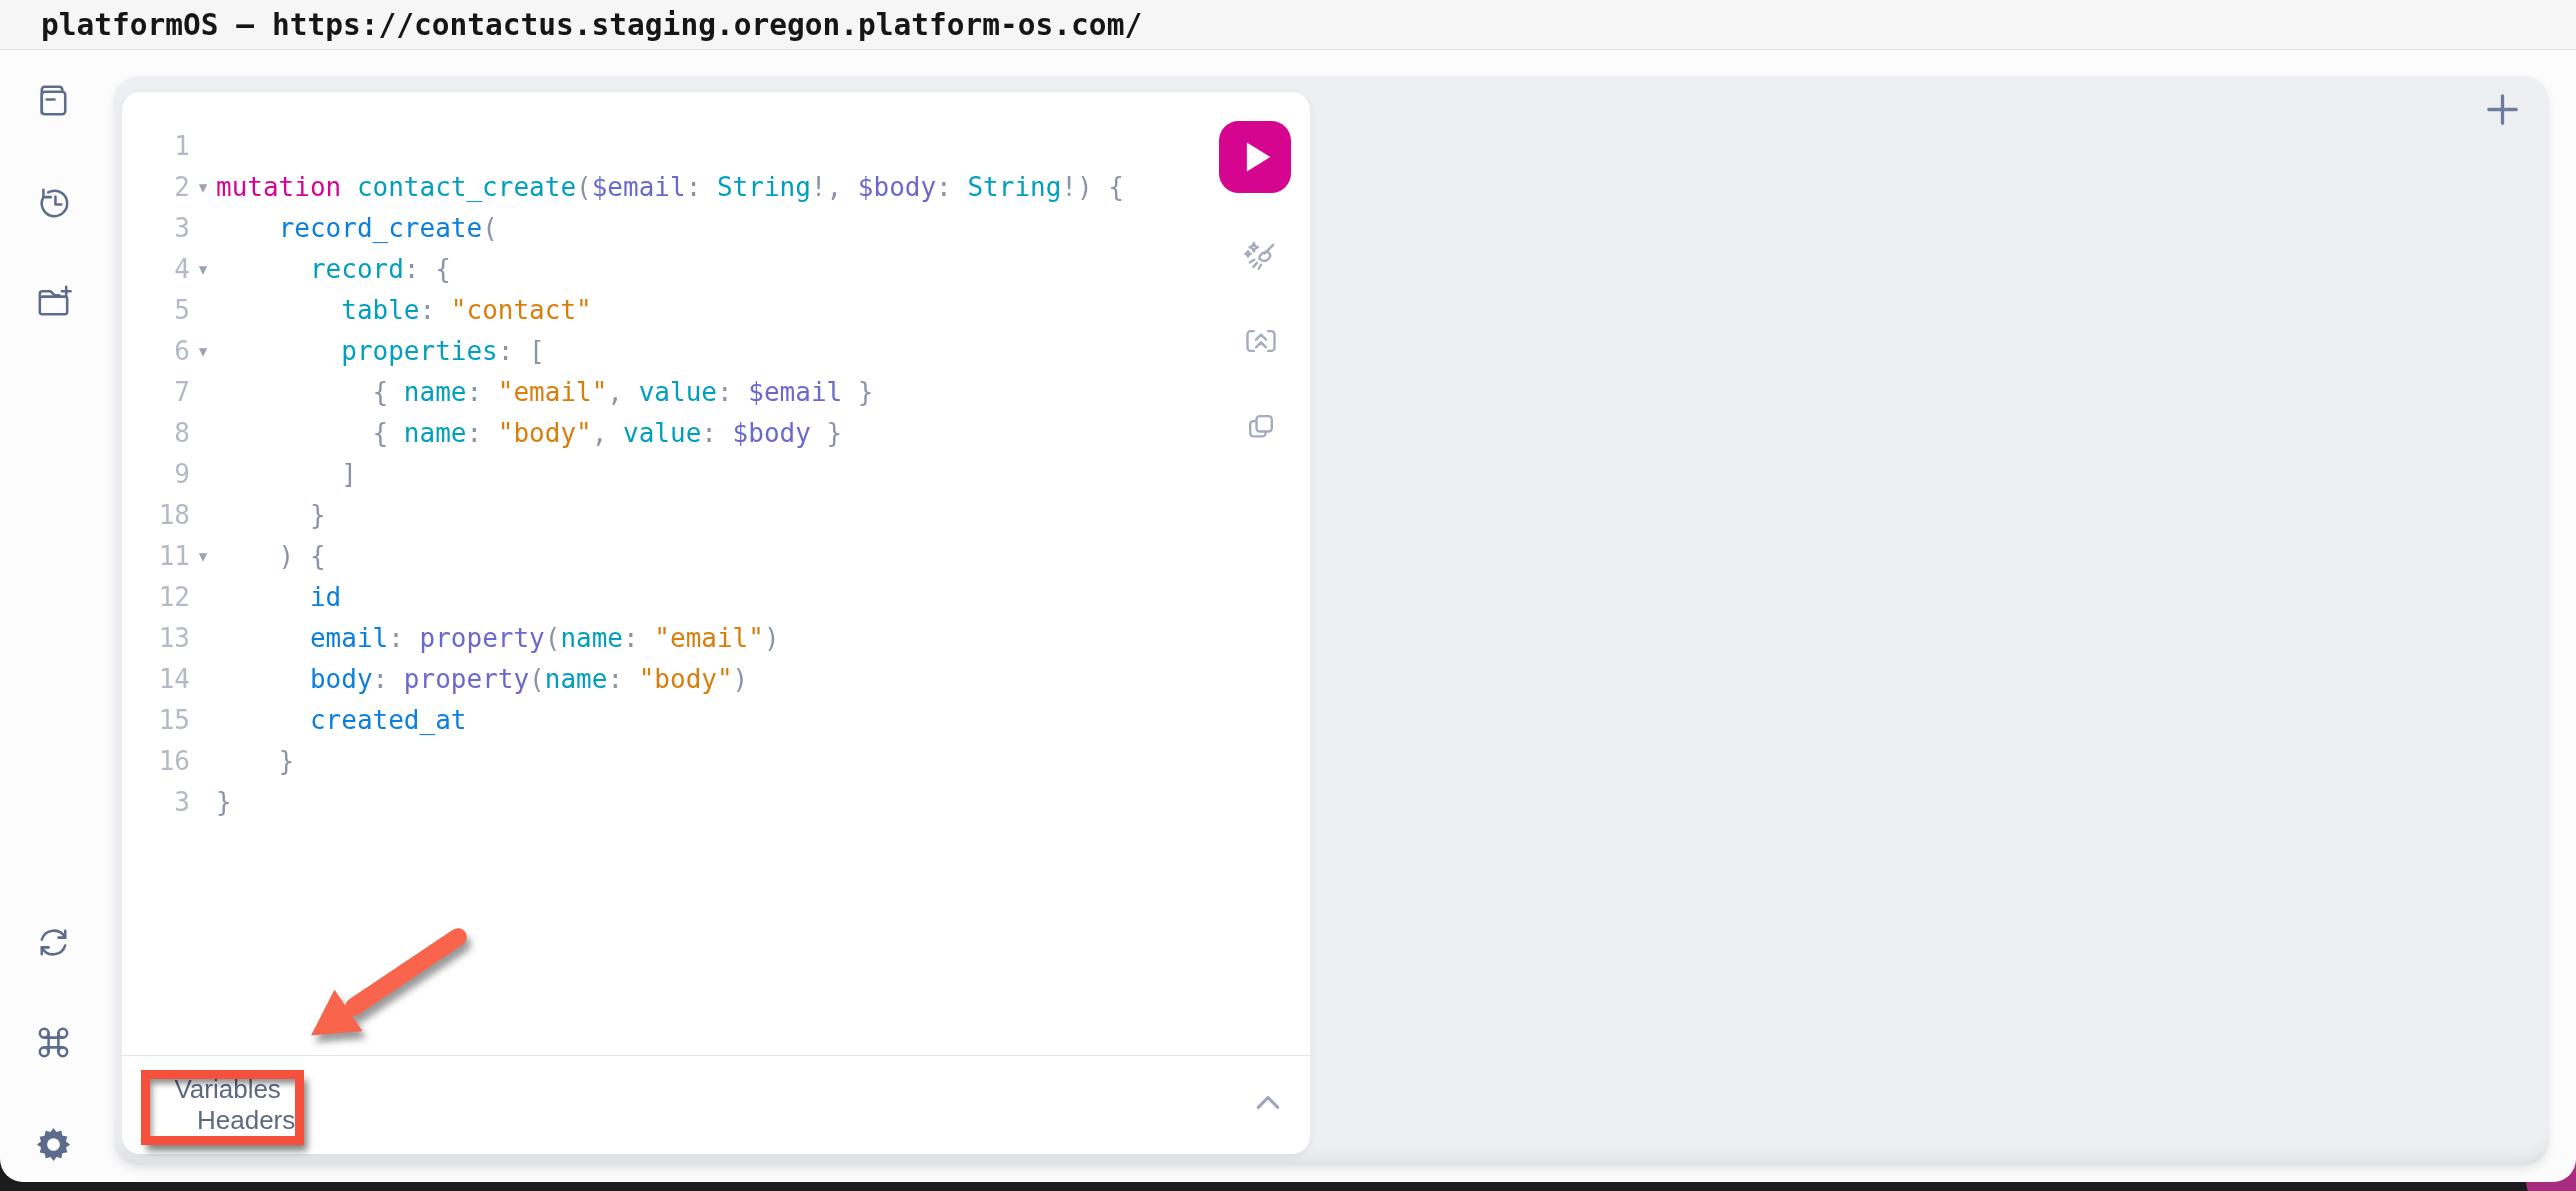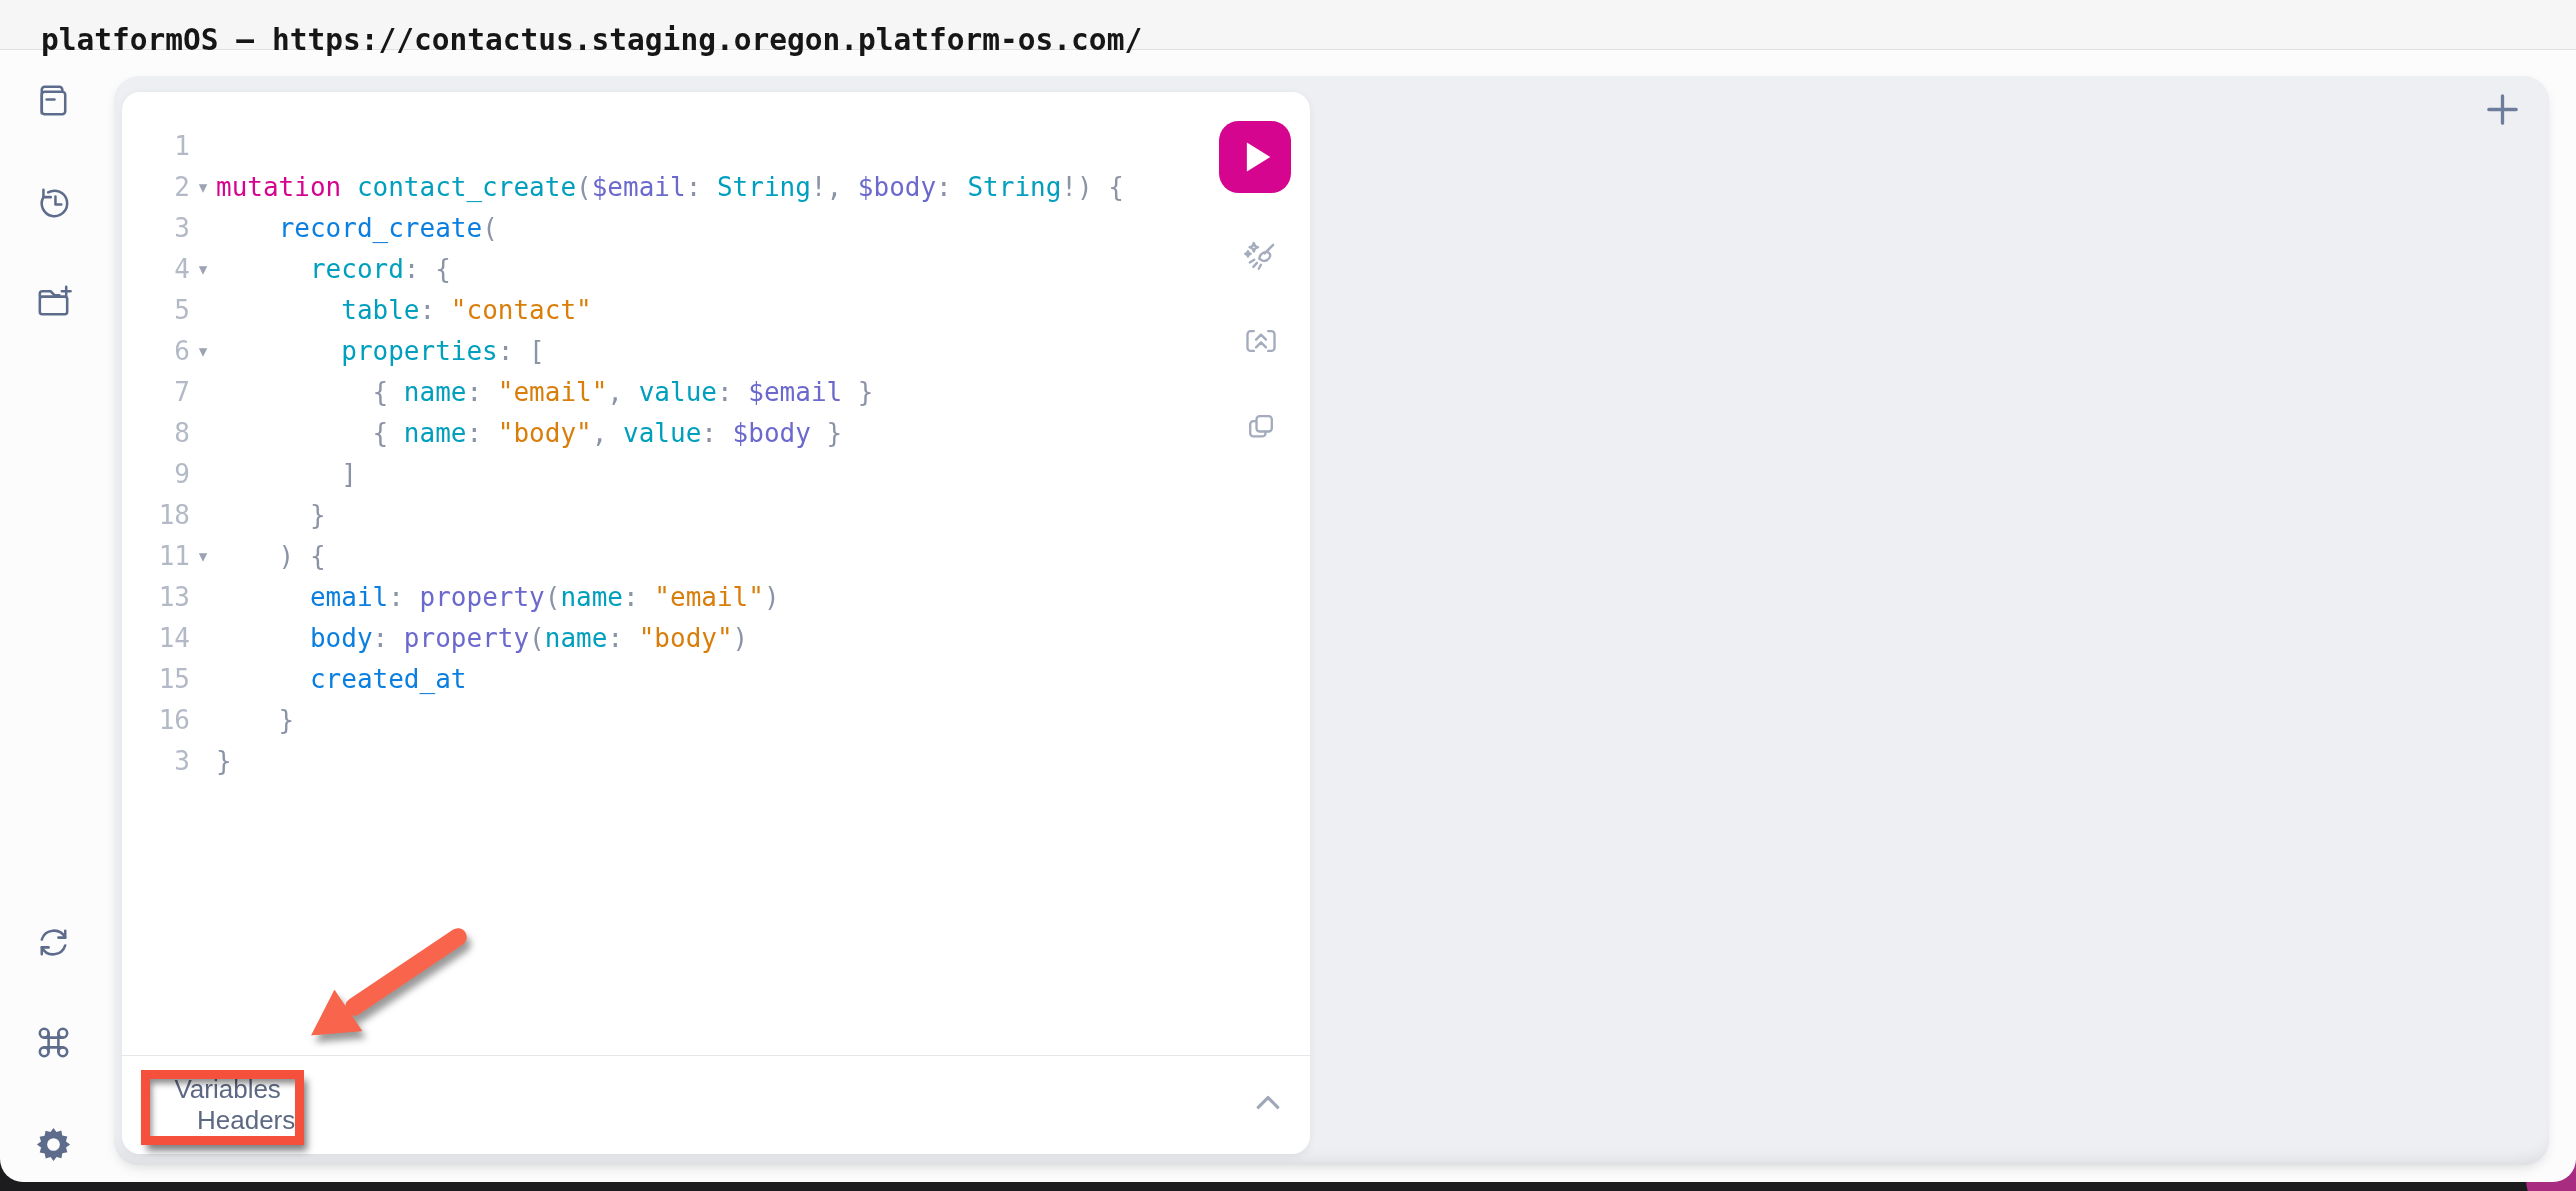--- a/index.html
+++ b/index.html
@@ -10,21 +10,21 @@
   .desktop-strip { position:absolute; left:0; bottom:0; width:2576px; height:39px; background:var(--bottom-strip,#1C1C1E); }
   .magenta-corner { position:absolute; right:-27px; bottom:-27px; width:77px; height:77px; border-radius:50%;
                     background:var(--magenta-corner,#A82C80); }
 
   
   .window { position:absolute; left:0; top:0; width:2576px; height:1182px; background:var(--window-white,#FCFCFD);
             border-bottom-left-radius:23px; border-bottom-right-radius:23px; overflow:hidden; }
 
   .titlebar { position:absolute; left:0; top:0; width:100%; height:50px; background:var(--titlebar-bg,#F6F6F7);
               border-bottom:1.8px solid #E0E0E3; }
-  .titlebar-text { position:absolute; left:41px; top:16px; height:48px; line-height:48px;
+  .titlebar-text { position:absolute; left:41px; top:1px; height:48px; line-height:48px;
                    font-family:"DejaVu Sans Mono","Liberation Mono",monospace; font-size:29.5px; font-weight:700; color:#161616; }
 
   
   .side-btn { position:absolute; left:32px; width:43px; height:43px; background:none; border:none; cursor:pointer; padding:0; }
   .side-btn svg { width:43px; height:43px; stroke:var(--icon-slate,#5E6C8C); stroke-width:2.6; fill:none;
                   stroke-linecap:round; stroke-linejoin:round; }
   .side-btn.filled svg { fill:var(--icon-slate,#5E6C8C); stroke:none; }
 
   
   .sessions { position:absolute; left:114px; top:76px; width:2435px; height:1089px; background:var(--panel-gray,#EDEFF3);
@@ -149,20 +149,21 @@
           <div class="code-row"><span class="ln">2</span><span class="fold">▾</span><span class="src"><span class="tok-kw">mutation</span><span class="tok-pl"> </span><span class="tok-def">contact_create</span><span class="tok-pu">(</span><span class="tok-var">$email</span><span class="tok-pu">: </span><span class="tok-typ">String</span><span class="tok-pu">!, </span><span class="tok-var">$body</span><span class="tok-pu">: </span><span class="tok-typ">String</span><span class="tok-pu">!) {</span></span></div>
           <div class="code-row"><span class="ln">3</span><span class="fold"></span><span class="src"><span class="tok-pu">    </span><span class="tok-fld">record_create</span><span class="tok-pu">(</span></span></div>
           <div class="code-row"><span class="ln">4</span><span class="fold">▾</span><span class="src"><span class="tok-pu">      </span><span class="tok-arg">record</span><span class="tok-pu">: {</span></span></div>
           <div class="code-row"><span class="ln">5</span><span class="fold"></span><span class="src"><span class="tok-pu">        </span><span class="tok-arg">table</span><span class="tok-pu">: </span><span class="tok-str">"contact"</span></span></div>
           <div class="code-row"><span class="ln">6</span><span class="fold">▾</span><span class="src"><span class="tok-pu">        </span><span class="tok-arg">properties</span><span class="tok-pu">: [</span></span></div>
           <div class="code-row"><span class="ln">7</span><span class="fold"></span><span class="src"><span class="tok-pu">          { </span><span class="tok-arg">name</span><span class="tok-pu">: </span><span class="tok-str">"email"</span><span class="tok-pu">, </span><span class="tok-arg">value</span><span class="tok-pu">: </span><span class="tok-var">$email</span><span class="tok-pu"> }</span></span></div>
           <div class="code-row"><span class="ln">8</span><span class="fold"></span><span class="src"><span class="tok-pu">          { </span><span class="tok-arg">name</span><span class="tok-pu">: </span><span class="tok-str">"body"</span><span class="tok-pu">, </span><span class="tok-arg">value</span><span class="tok-pu">: </span><span class="tok-var">$body</span><span class="tok-pu"> }</span></span></div>
           <div class="code-row"><span class="ln">9</span><span class="fold"></span><span class="src"><span class="tok-pu">        ]</span></span></div>
           <div class="code-row"><span class="ln">18</span><span class="fold"></span><span class="src"><span class="tok-pu">      }</span></span></div>
           <div class="code-row"><span class="ln">11</span><span class="fold">▾</span><span class="src"><span class="tok-pu">    ) {</span></span></div>
+          <div class="code-row"><span class="ln">12</span><span class="fold"></span><span class="src"><span class="tok-pu">      </span><span class="tok-fld">id</span></span></div>
           <div class="code-row"><span class="ln">13</span><span class="fold"></span><span class="src"><span class="tok-pu">      </span><span class="tok-fld">email</span><span class="tok-pu">: </span><span class="tok-qual">property</span><span class="tok-pu">(</span><span class="tok-arg">name</span><span class="tok-pu">: </span><span class="tok-str">"email"</span><span class="tok-pu">)</span></span></div>
           <div class="code-row"><span class="ln">14</span><span class="fold"></span><span class="src"><span class="tok-pu">      </span><span class="tok-fld">body</span><span class="tok-pu">: </span><span class="tok-qual">property</span><span class="tok-pu">(</span><span class="tok-arg">name</span><span class="tok-pu">: </span><span class="tok-str">"body"</span><span class="tok-pu">)</span></span></div>
           <div class="code-row"><span class="ln">15</span><span class="fold"></span><span class="src"><span class="tok-pu">      </span><span class="tok-fld">created_at</span></span></div>
           <div class="code-row"><span class="ln">16</span><span class="fold"></span><span class="src"><span class="tok-pu">    }</span></span></div>
           <div class="code-row"><span class="ln">3</span><span class="fold"></span><span class="src"><span class="tok-pu">}</span></span></div>
         </div>
 
       <button class="execute-btn">
         <svg viewBox="0 0 80 80">
           <path d="M31 24 L57 40 L31 56 Z" fill="#ffffff"></path>

